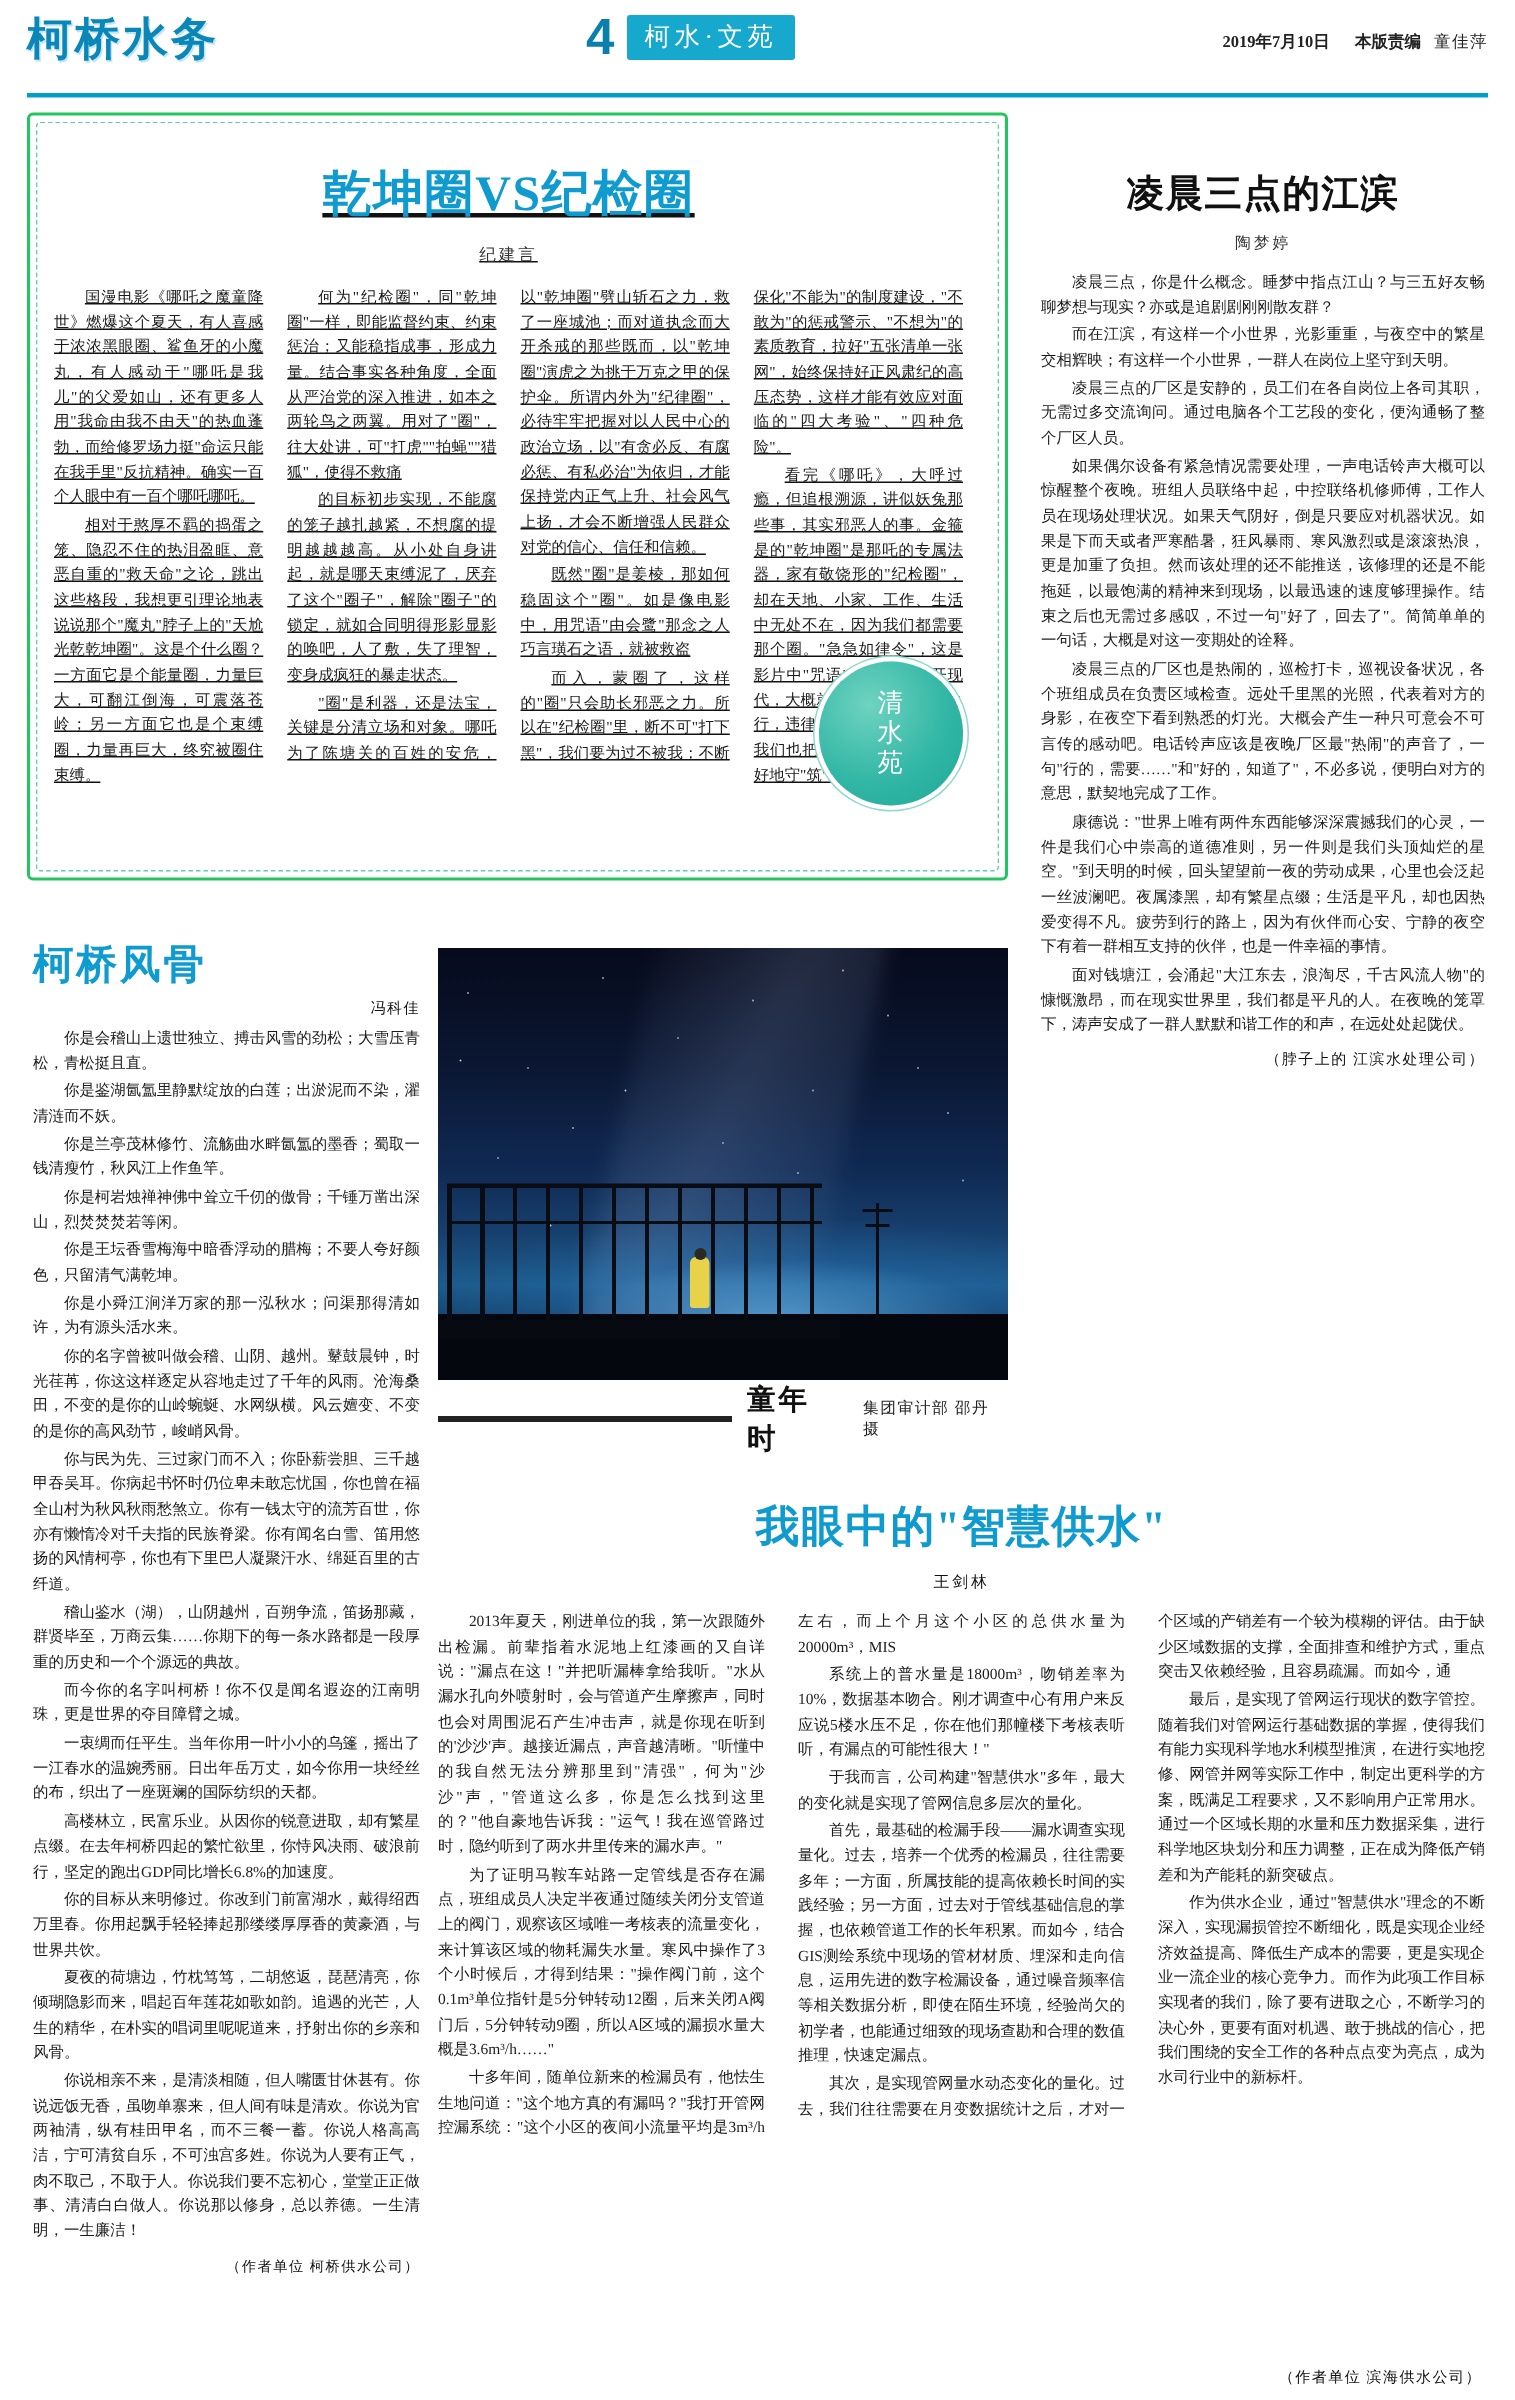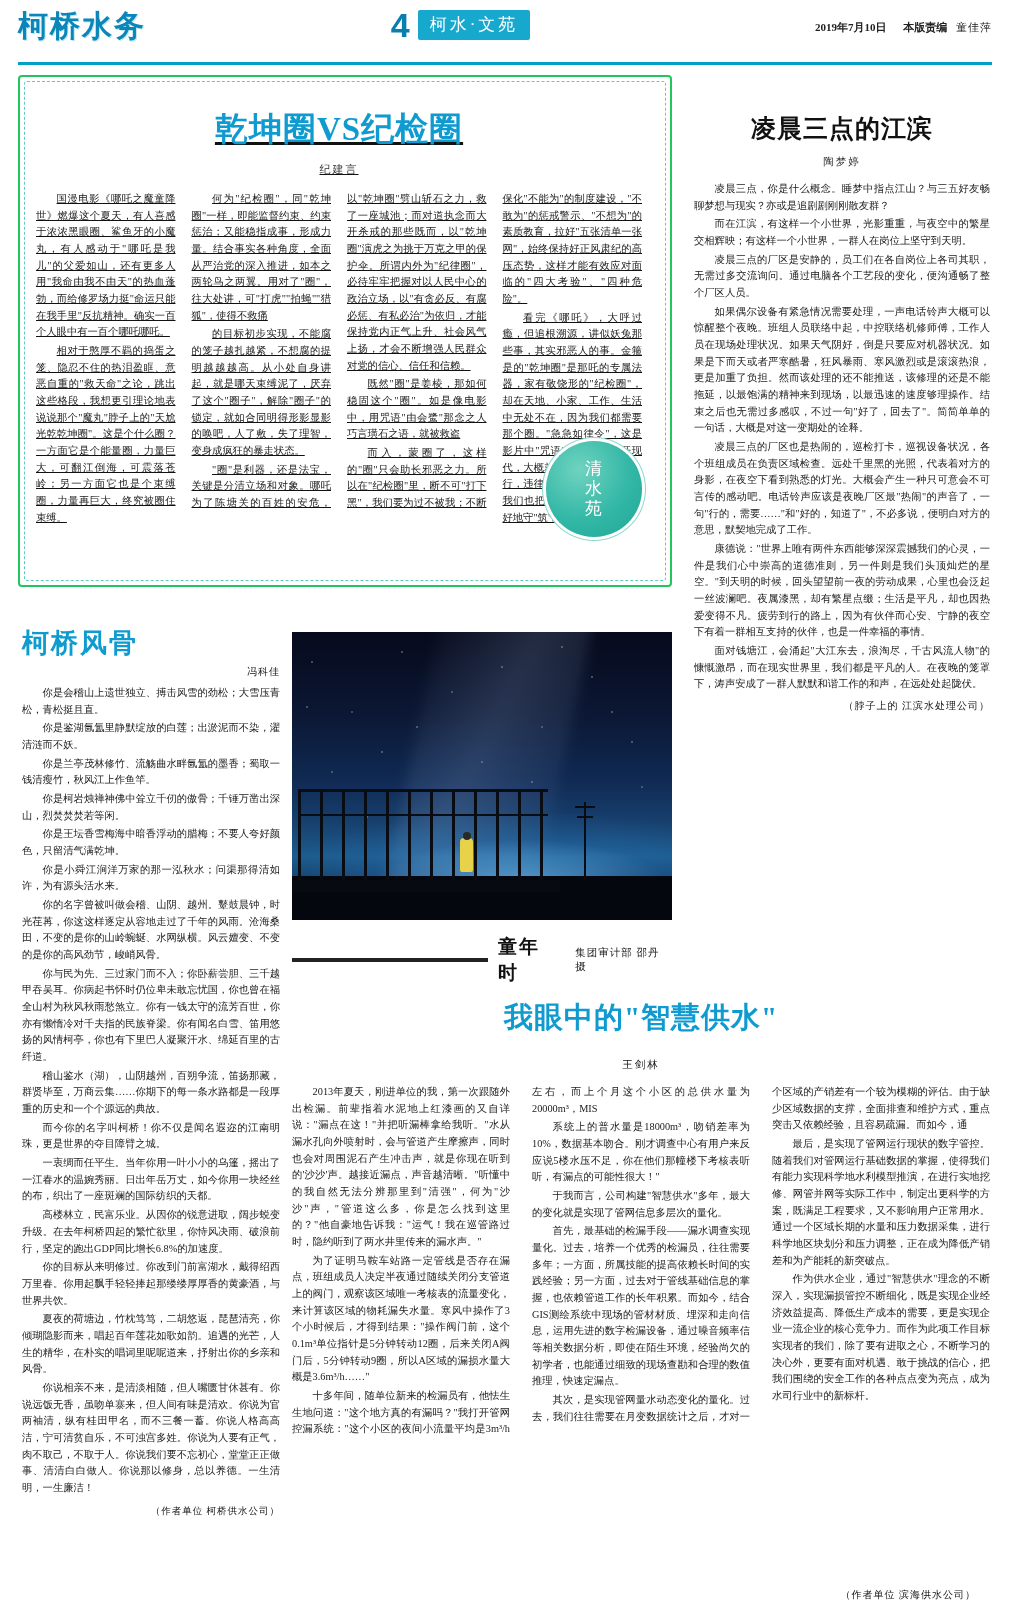--- a/index.html
+++ b/index.html
@@ -321,21 +321,21 @@
     position:absolute; left:-9px; top:4px; width:20px; height:2px; background:#0a0c14;
   }
   .pole:after {
     content:"";
     position:absolute; left:-7px; top:14px; width:16px; height:2px; background:#0a0c14;
   }
   .photo-caption {
     display: flex;
     align-items: center;
     gap: 10px;
-    margin-top: 14px;
+    margin-top: 0;
   }
   .caption-rule {
     flex: 0 0 196px;
     height: 4px;
     background: #222;
   }
   .caption-title {
     font-size: 19px;
     font-weight: bold;
     letter-spacing: 2px;
@@ -358,32 +358,32 @@
     text-align: center;
     font-size: 29px;
     font-weight: bold;
     color: #0f9bd0;
     letter-spacing: 1px;
     font-family: "Liberation Serif", serif;
   }
   .ba-byline {
     text-align: center;
     font-size: 10.5px;
-    margin-top: 20px;
+    margin-top: 10px;
     letter-spacing: 2px;
   }
   .ba-cols {
     margin-top: 12px;
     column-count: 3;
     column-gap: 22px;
     height: 500px;
   }
   .ba-sig {
     position: absolute;
-    right: 14px;
+    right: 2px;
     bottom: -18px;
     font-size: 10px;
     letter-spacing: 1px;
   }
 </style>
 </head>
 <body>
 
 <div class="page">
 
@@ -445,21 +445,21 @@
       <p>你是鉴湖氤氲里静默绽放的白莲；出淤泥而不染，濯清涟而不妖。</p>
       <p>你是兰亭茂林修竹、流觞曲水畔氤氲的墨香；蜀取一钱清瘦竹，秋风江上作鱼竿。</p>
       <p>你是柯岩烛禅神佛中耸立千仞的傲骨；千锤万凿出深山，烈焚焚焚若等闲。</p>
       <p>你是王坛香雪梅海中暗香浮动的腊梅；不要人夸好颜色，只留清气满乾坤。</p>
       <p>你是小舜江涧洋万家的那一泓秋水；问渠那得清如许，为有源头活水来。</p>
       <p>你的名字曾被叫做会稽、山阴、越州。鼙鼓晨钟，时光荏苒，你这这样逐定从容地走过了千年的风雨。沧海桑田，不变的是你的山岭蜿蜒、水网纵横。风云嬗变、不变的是你的高风劲节，峻峭风骨。</p>
       <p>你与民为先、三过家门而不入；你卧薪尝胆、三千越甲吞吴耳。你病起书怀时仍位卑未敢忘忧国，你也曾在福全山村为秋风秋雨愁煞立。你有一钱太守的流芳百世，你亦有懒惰冷对千夫指的民族脊梁。你有闻名白雪、笛用悠扬的风情柯亭，你也有下里巴人凝聚汗水、绵延百里的古纤道。</p>
       <p>稽山鉴水（湖），山阴越州，百朔争流，笛扬那藏，群贤毕至，万商云集……你期下的每一条水路都是一段厚重的历史和一个个源远的典故。</p>
       <p>而今你的名字叫柯桥！你不仅是闻名遐迩的江南明珠，更是世界的夺目障臂之城。</p>
       <p>一衷绸而任平生。当年你用一叶小小的乌篷，摇出了一江春水的温婉秀丽。日出年岳万丈，如今你用一块经丝的布，织出了一座斑斓的国际纺织的天都。</p>
-      <p>高楼林立，民富乐业。从因你的锐意进取，阔步蜕变升级。在去年柯桥四起的繁忙欲里，你恃风决雨、破浪前行，坚定的跑出GDP同比增长6.8%的加速度。</p>
+      <p>高楼林立，民富乐业。从因你的锐意进取，却有繁星点缀。在去年柯桥四起的繁忙欲里，你恃风决雨、破浪前行，坚定的跑出GDP同比增长6.8%的加速度。</p>
       <p>你的目标从来明修过。你改到门前富湖水，戴得绍西万里春。你用起飘手轻轻捧起那缕缕厚厚香的黄豪酒，与世界共饮。</p>
       <p>夏夜的荷塘边，竹枕笃笃，二胡悠返，琵琶清亮，你倾瑚隐影而来，唱起百年莲花如歌如韵。追遇的光芒，人生的精华，在朴实的唱词里呢呢道来，抒射出你的乡亲和风骨。</p>
       <p>你说相亲不来，是清淡相随，但人嘴匮甘休甚有。你说远饭无香，虽吻单寨来，但人间有味是清欢。你说为官两袖清，纵有桂田甲名，而不三餐一蓄。你说人格高高洁，宁可清贫自乐，不可浊宫多姓。你说为人要有正气，肉不取己，不取于人。你说我们要不忘初心，堂堂正正做事、清清白白做人。你说那以修身，总以养德。一生清明，一生廉洁！</p>
     </div>
     <div class="kq-sig">（作者单位 柯桥供水公司）</div>
   </div>
 
   <div class="photo-block">
     <div class="photo">
       <div class="stars"></div>

